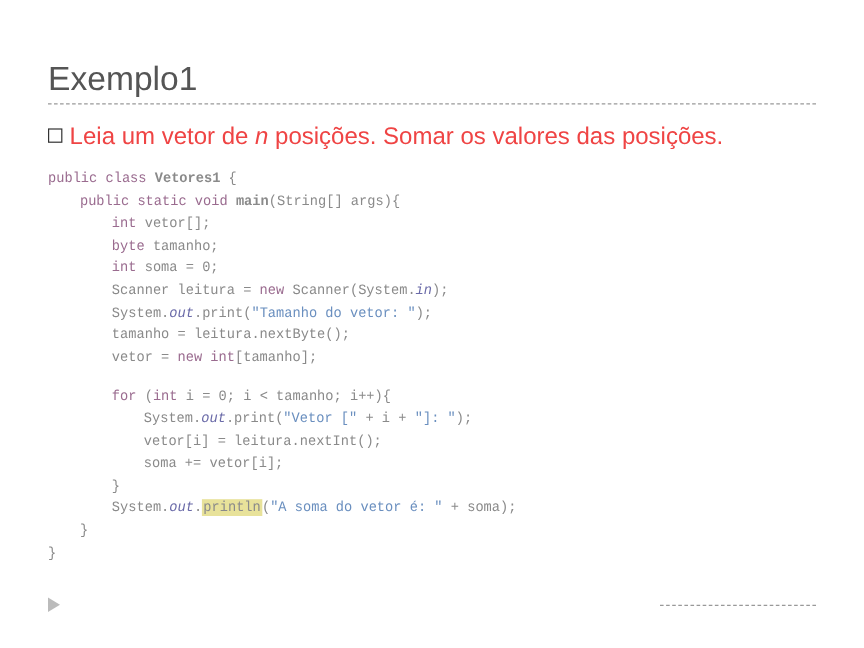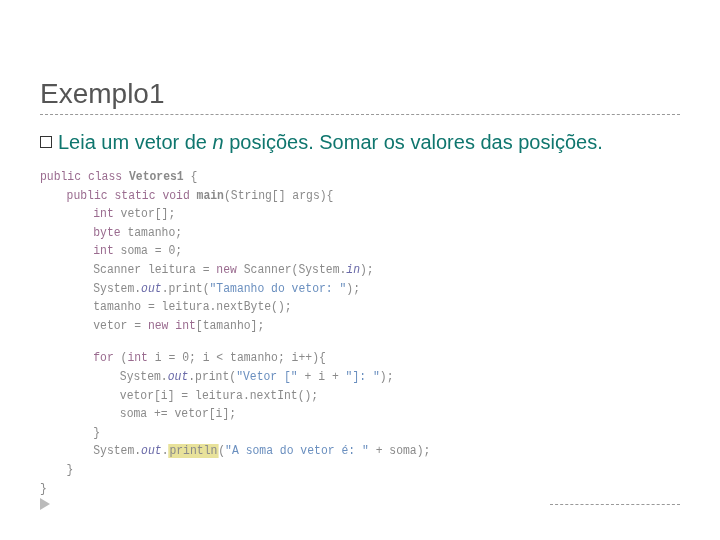--- a/index.html
+++ b/index.html
@@ -9,30 +9,29 @@
     background: #fff;
     font-family: Arial, Helvetica, sans-serif;
     padding: 50px 40px 20px 40px;
     position: relative;
   }
   .title {
     font-size: 28px;
     color: #555;
     font-weight: 400;
     margin-bottom: 4px;
-    margin-top: 28px;
   }
   .divider {
     border: none;
     border-top: 1px dashed #999;
     margin-bottom: 14px;
   }
   .desc {
     font-size: 20px;
-    color: #0f766e;
+    color: #ef4444;
     line-height: 1.35;
     margin-bottom: 12px;
   }
   .bullet {
     display: inline-block;
     width: 12px;
     height: 12px;
     border: 1.5px solid #333;
     margin-right: 6px;
     vertical-align: -1px;

